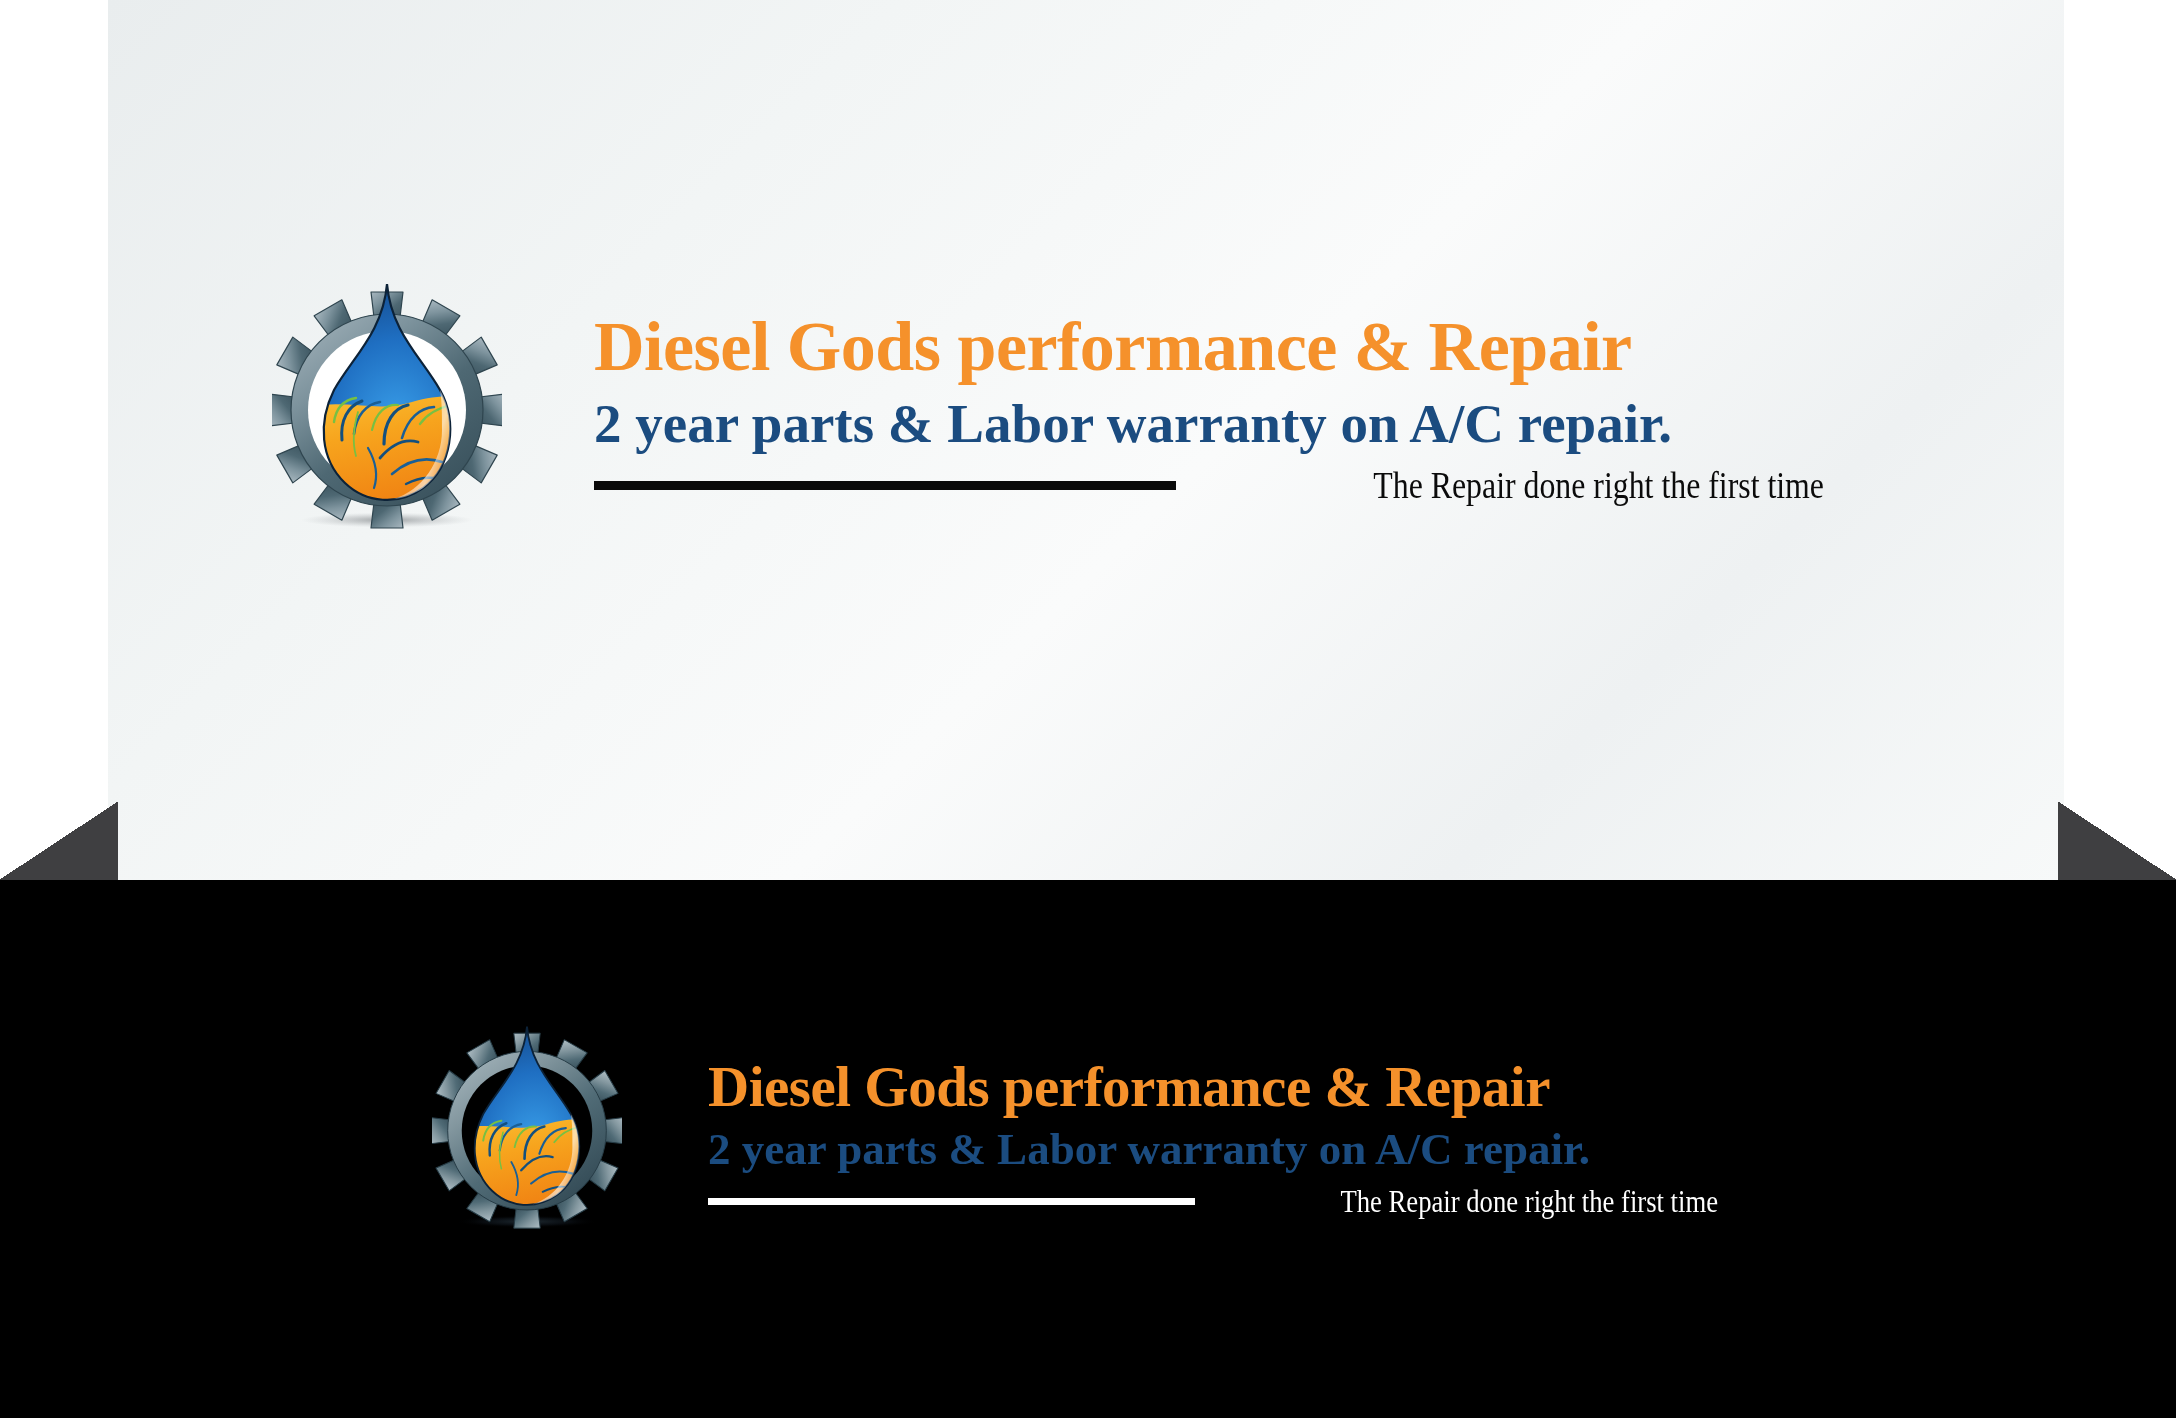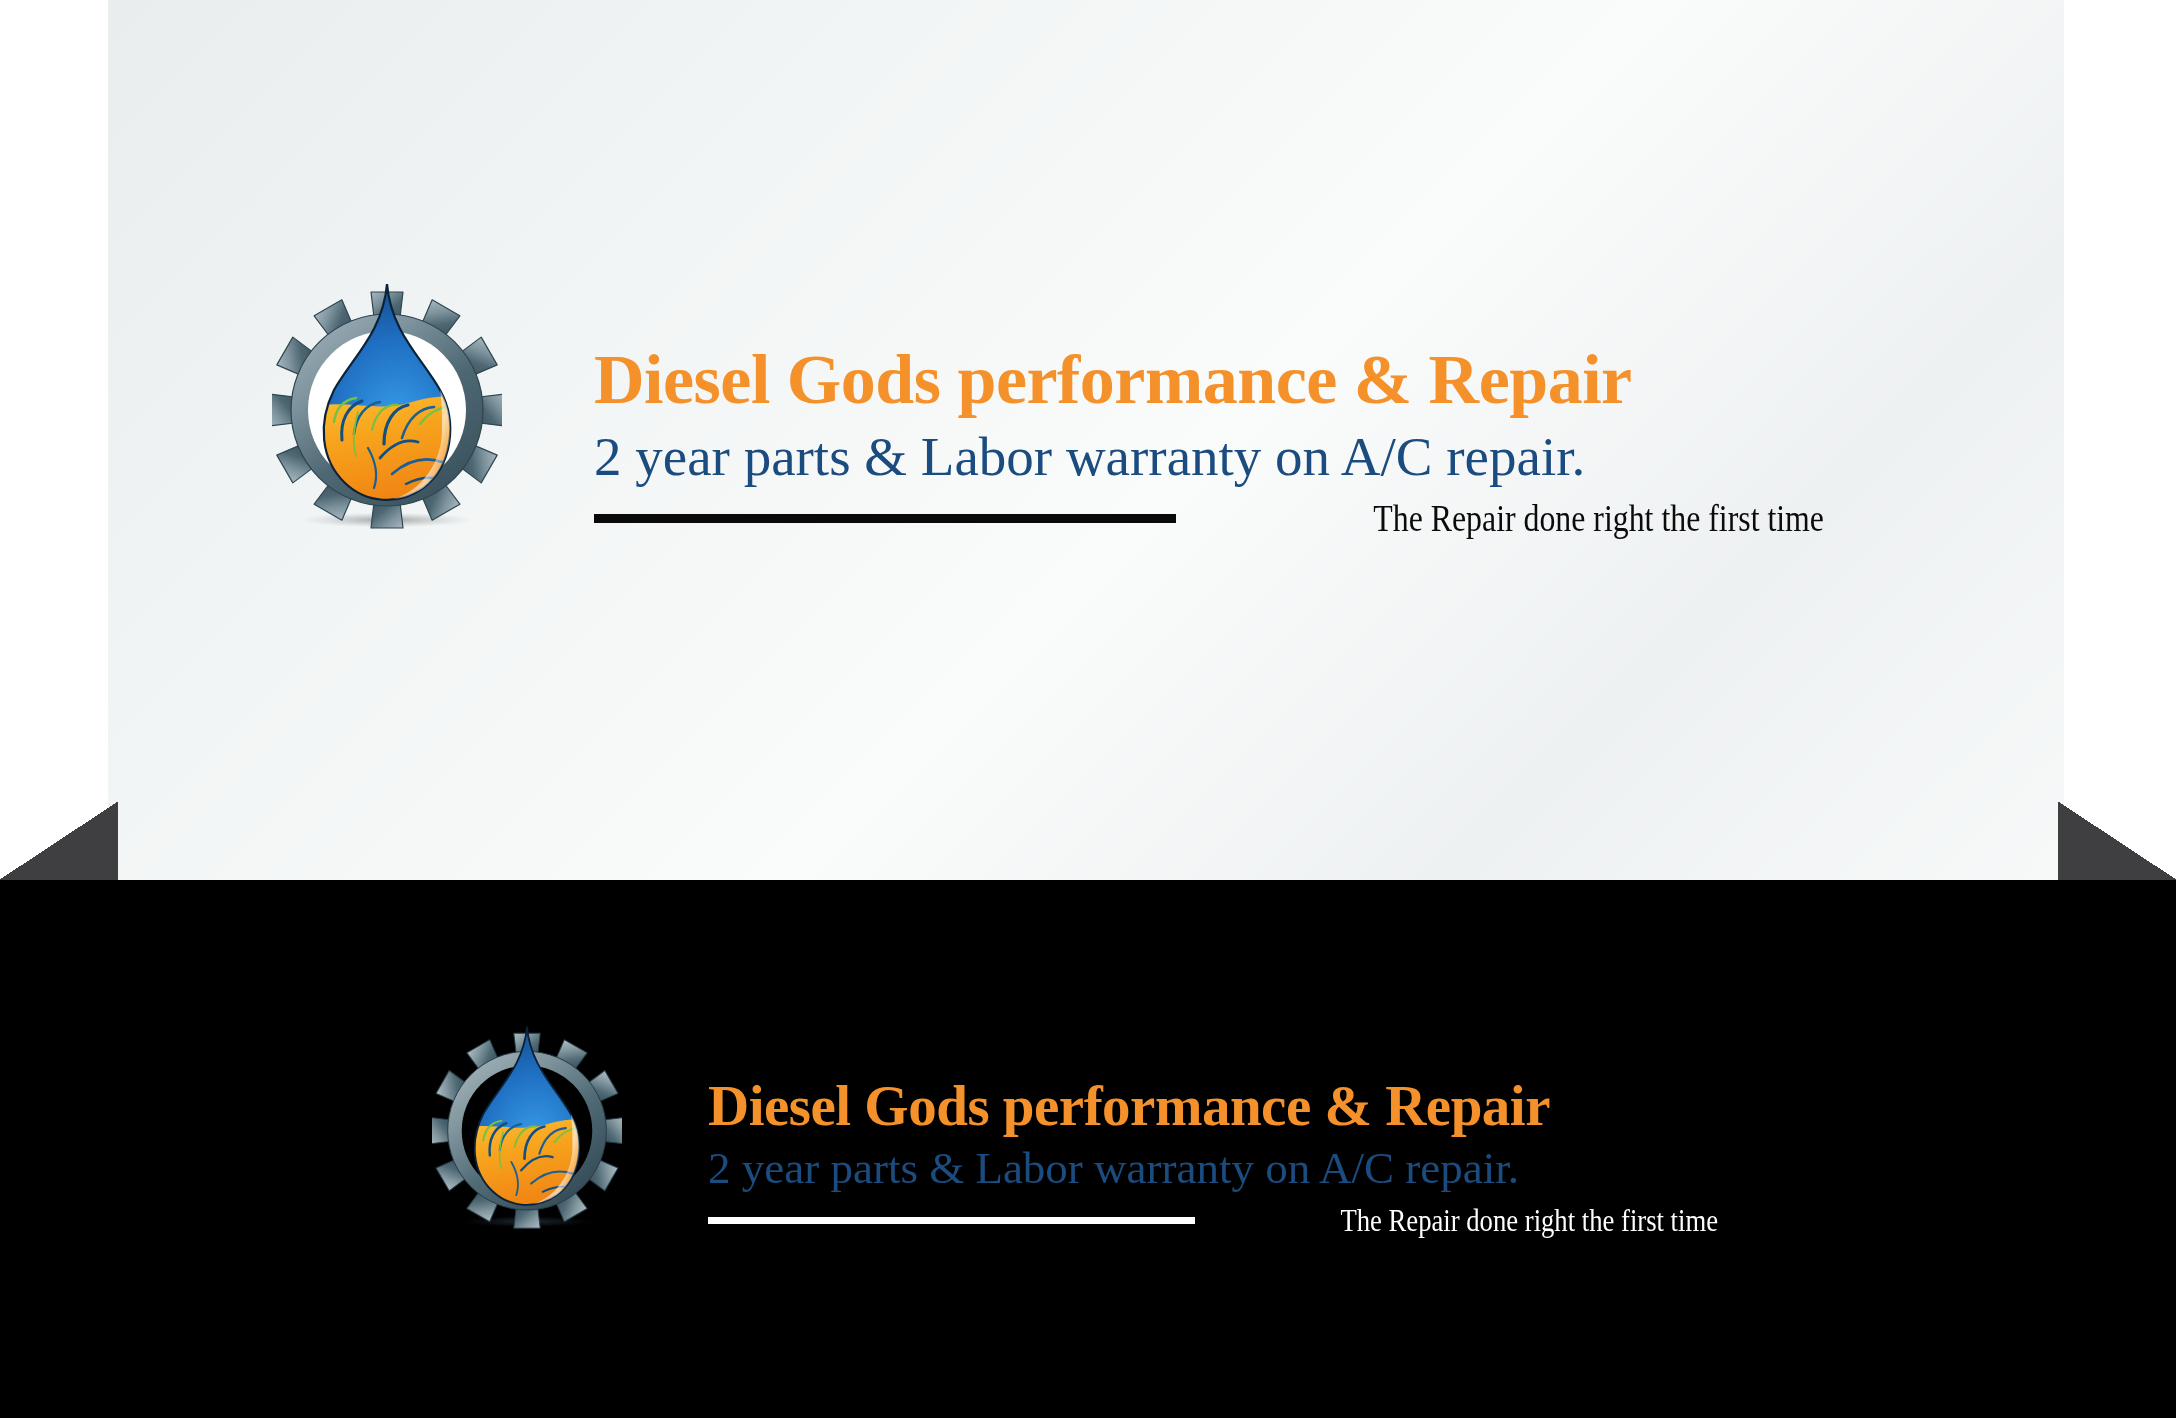--- a/index.html
+++ b/index.html
@@ -23,36 +23,36 @@
     background:linear-gradient(to bottom right,transparent 0 49.6%,#3f3f41 49.6% 100%);}
   .fold-right{right:0;
     background:linear-gradient(to bottom left,transparent 0 49.6%,#3f3f41 49.6% 100%);}
 
   .dark-panel{
     position:absolute;left:0;top:880px;width:2176px;height:538px;
     background:#000000;
   }
 
   
-  .lockup{position:absolute;display:flex;align-items:flex-end;}
+  .lockup{position:absolute;display:flex;align-items:center;}
 
   .lockup-light{left:272px;top:262px;}
   .lockup-dark{left:432px;top:1008px;}
 
   .mark{position:relative;flex:0 0 auto;}
   .mark svg{display:block;}
 
   .wordmark{position:relative;}
 
   .title{
     font-weight:bold;letter-spacing:-0.5px;white-space:nowrap;
     line-height:1;
   }
   .subtitle{
-    white-space:nowrap;line-height:1;font-weight:normal;
+    white-space:nowrap;line-height:1;font-weight:bold;
   }
   .rule{height:0;border-top-style:solid;}
   .tagline{
     white-space:nowrap;line-height:1;
     font-family:"Liberation Serif", serif;
     transform:scaleX(0.86);transform-origin:right center;
   }
 
   
   .lockup-light .wordmark{margin-left:92px;padding-top:16px;}

